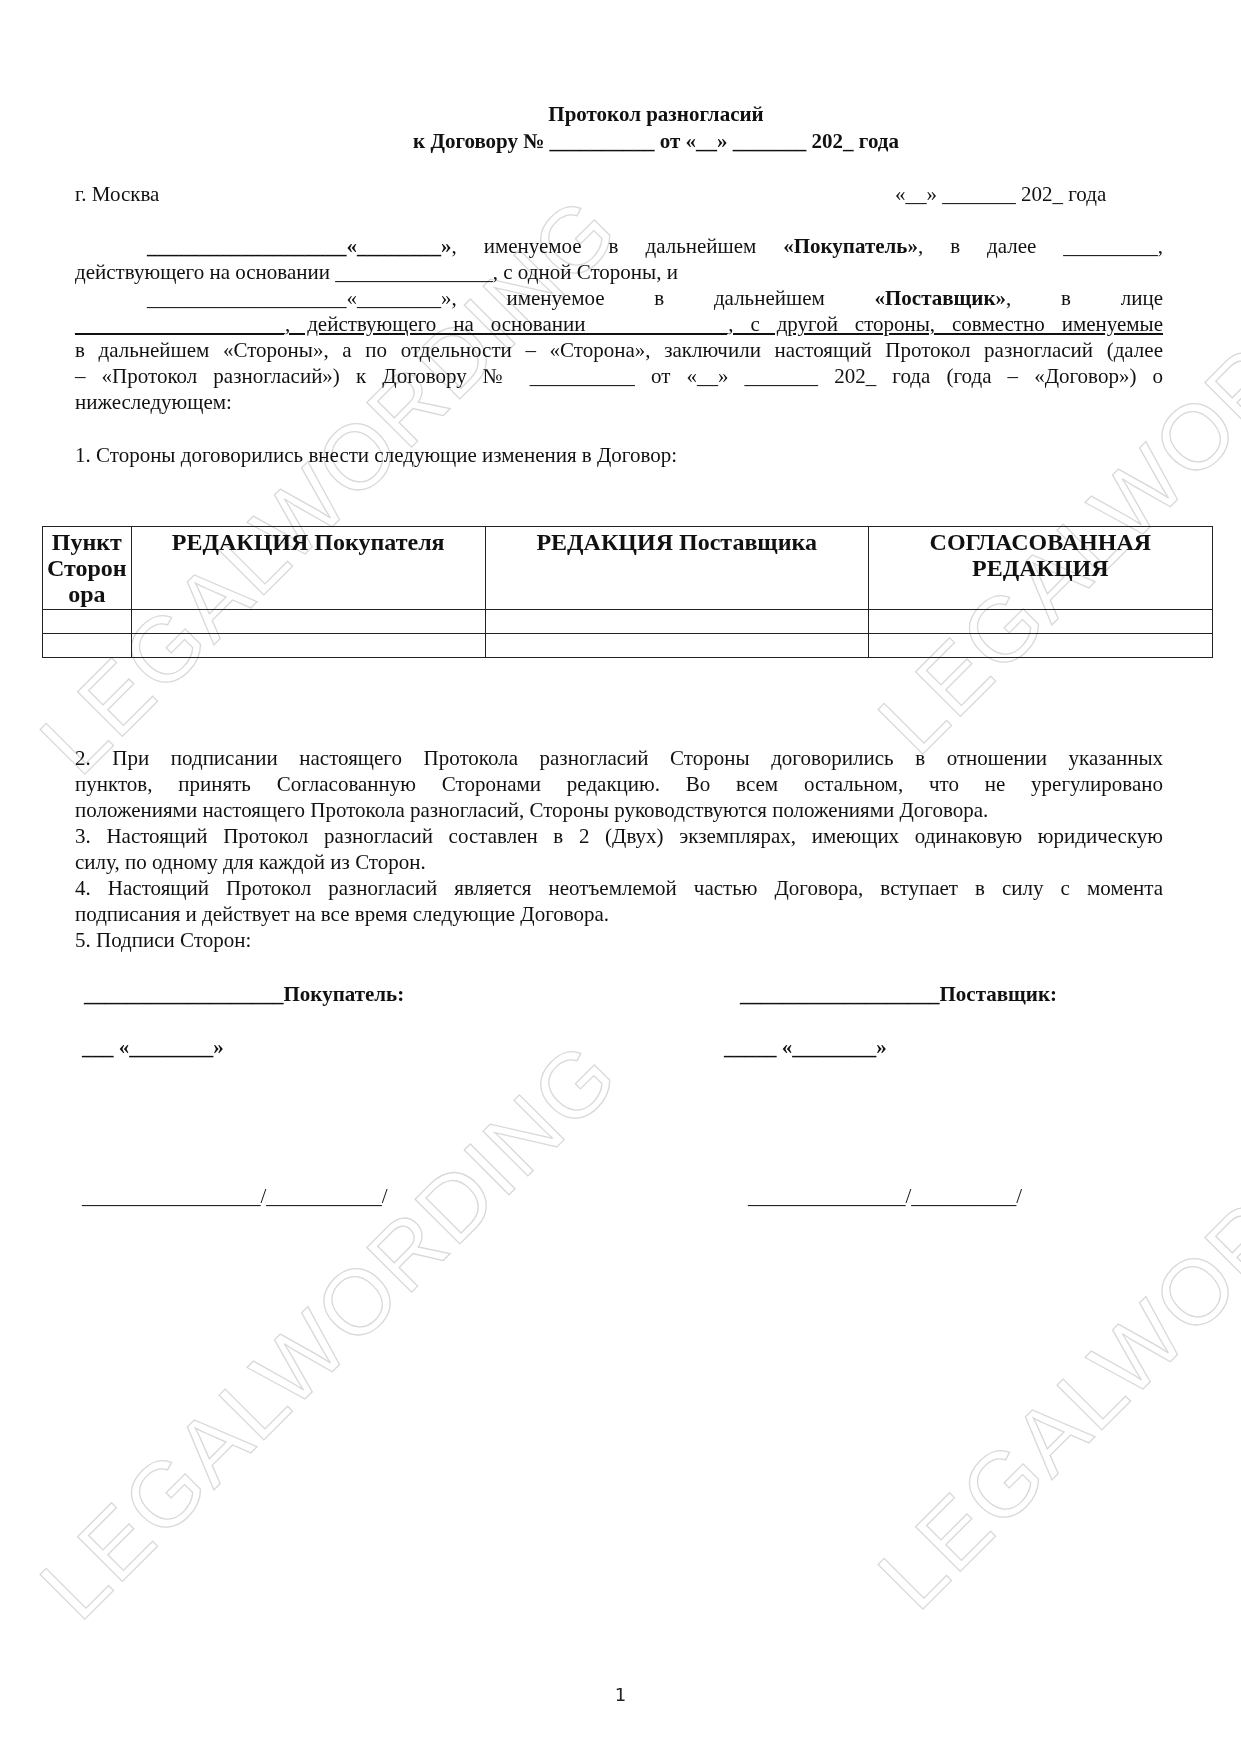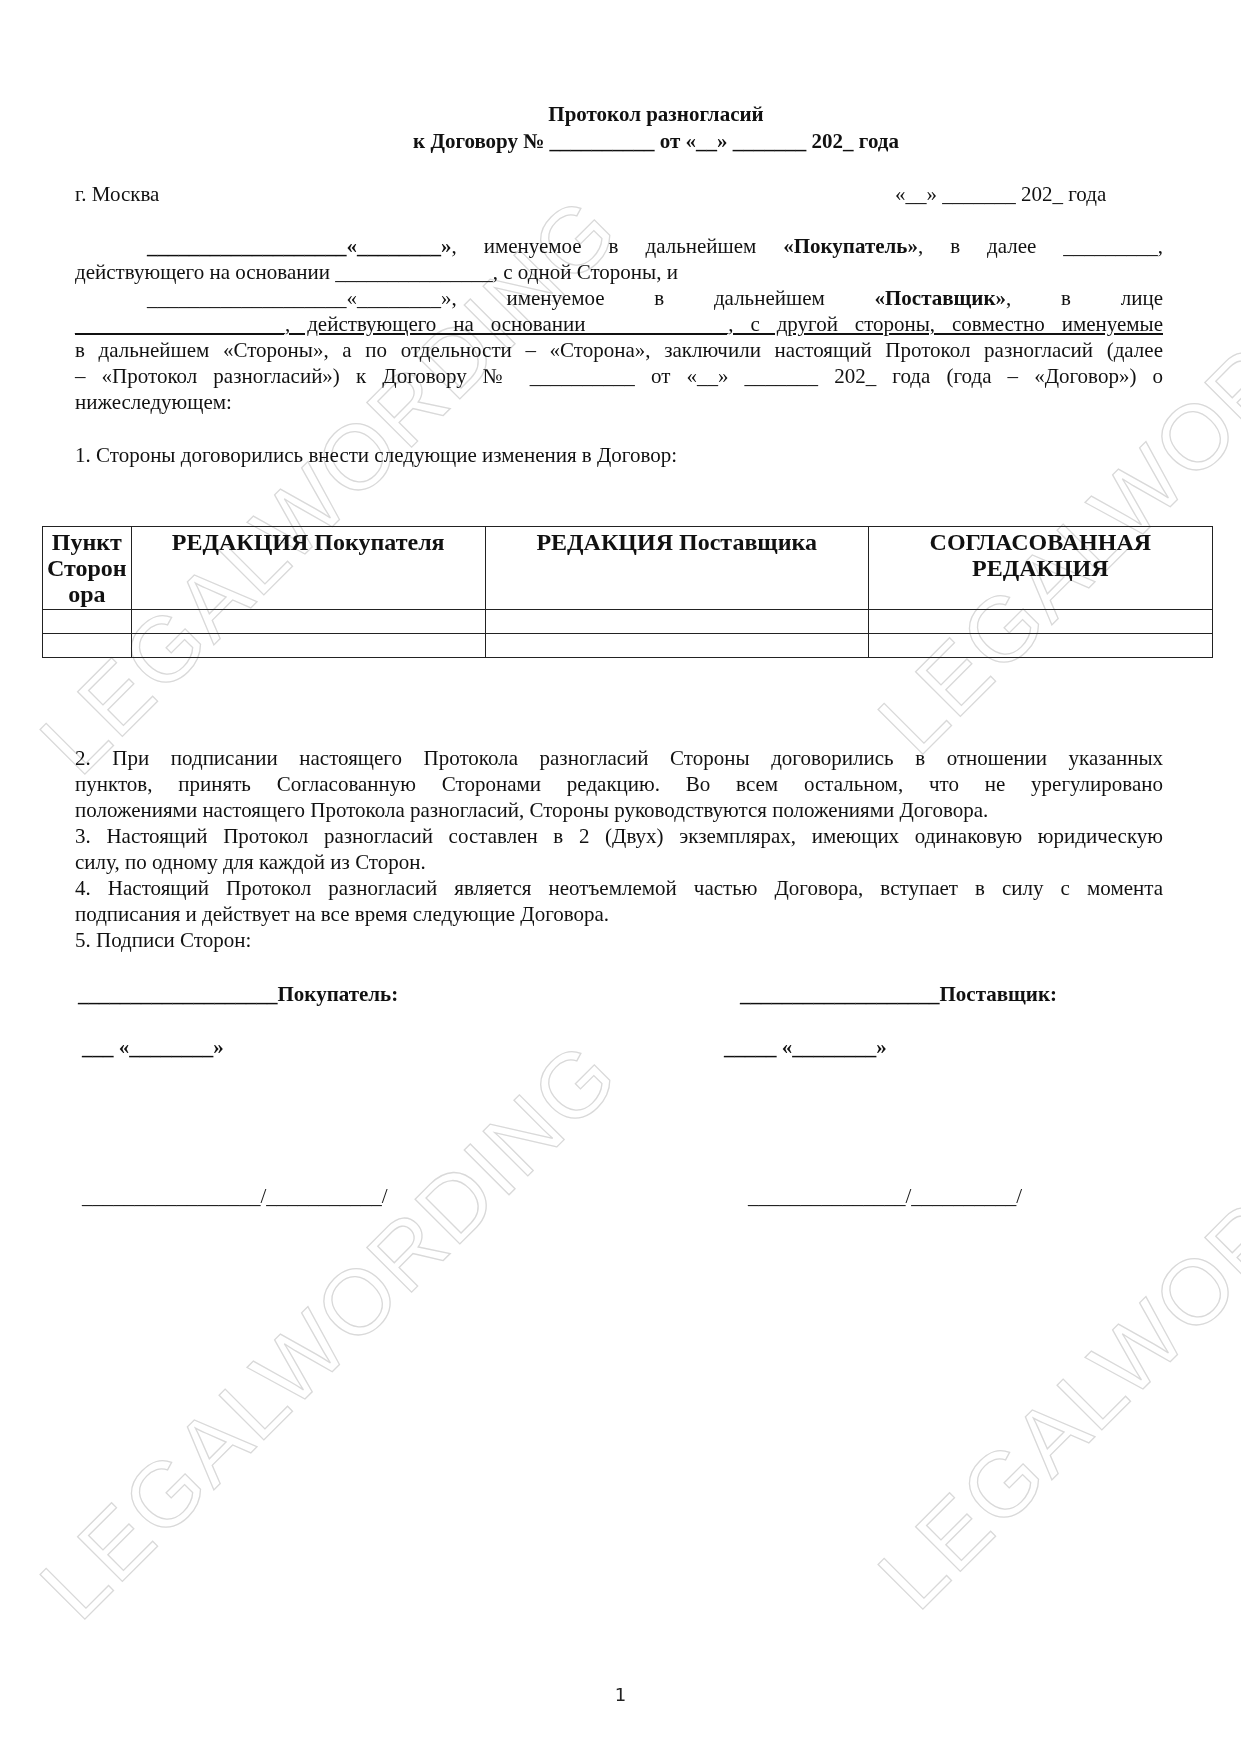--- a/index.html
+++ b/index.html
@@ -164,21 +164,21 @@
 
     <div class="just" style="top:745px;">2. При подписании настоящего Протокола разногласий Стороны договорились в отношении указанных</div>
     <div class="just" style="top:771px;">пунктов, принять Согласованную Сторонами редакцию. Во всем остальном, что не урегулировано</div>
     <div class="line" style="left:75px; top:797px;">положениями настоящего Протокола разногласий, Стороны руководствуются положениями Договора.</div>
     <div class="just" style="top:823px;">3.  Настоящий Протокол разногласий составлен в 2 (Двух) экземплярах, имеющих одинаковую юридическую</div>
     <div class="line" style="left:75px; top:849px;">силу, по одному для каждой из Сторон.</div>
     <div class="just" style="top:875px;">4. Настоящий Протокол разногласий является неотъемлемой частью Договора, вступает в силу с момента</div>
     <div class="line" style="left:75px; top:901px;">подписания и действует на все время следующие Договора.</div>
     <div class="line" style="left:75px; top:927px;">5.  Подписи Сторон:</div>
 
-    <div class="sig" style="left:78px; top:981px;">___________________Покупатель:</div>
+    <div class="sig" style="left:84px; top:981px;">___________________Покупатель:</div>
     <div class="sig" style="left:740px; top:981px;">___________________Поставщик:</div>
     <div class="sig" style="left:82px; top:1034px;">___ «________»</div>
     <div class="sig" style="left:724px; top:1034px;">_____ «________»</div>
     <div class="line" style="left:82px; top:1183px;">_________________/___________/</div>
     <div class="line" style="left:748px; top:1183px;">_______________/__________/</div>
 
     <div class="pagenum">1</div>
   </div>
 </div>
 

